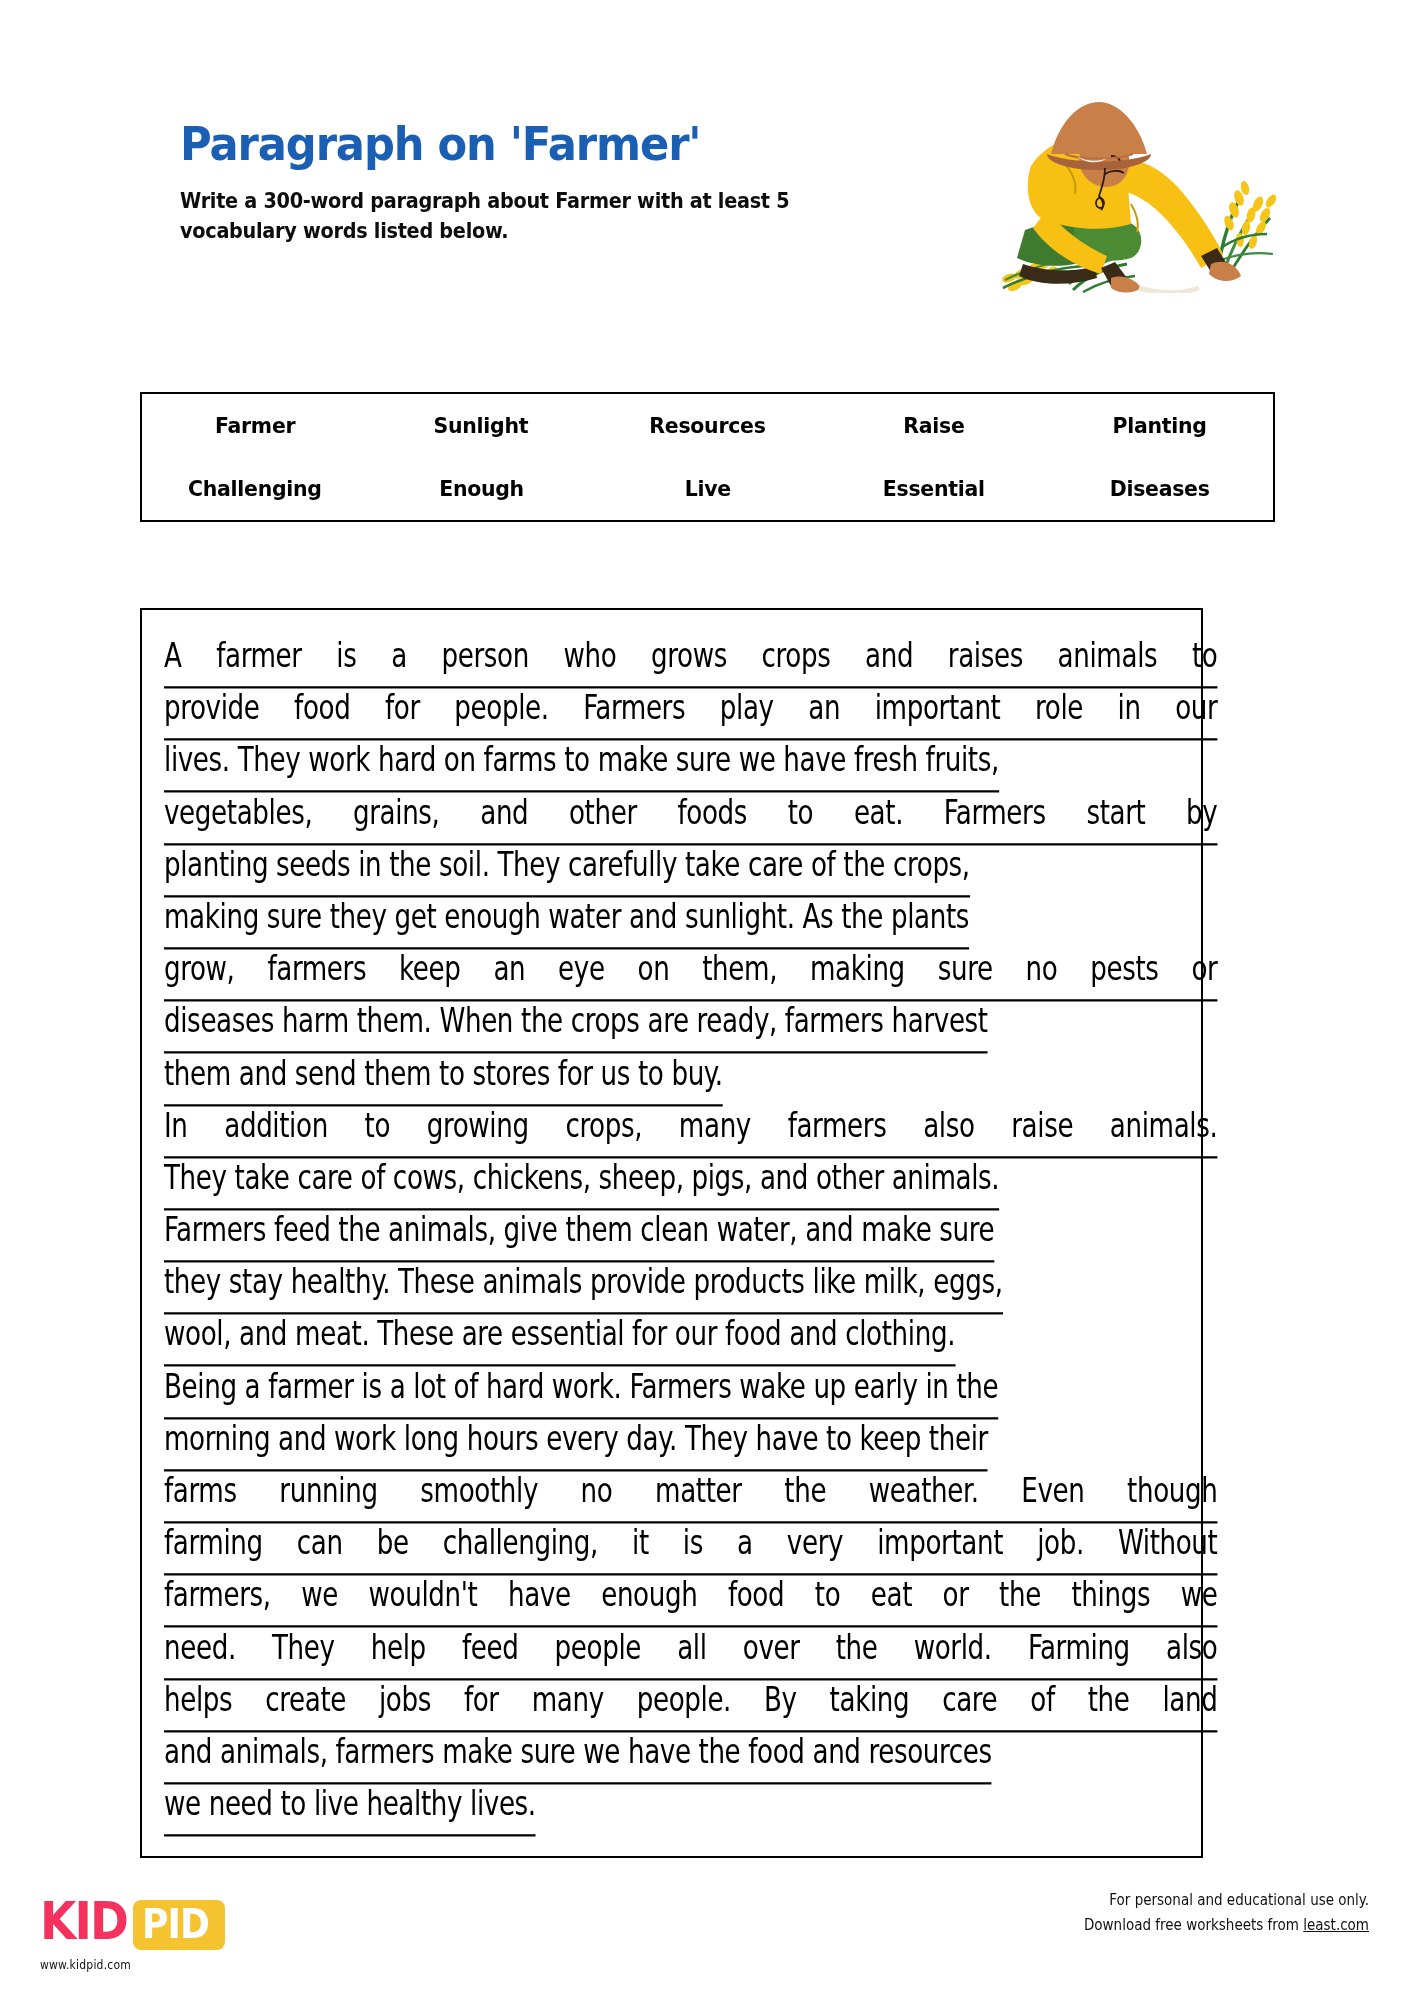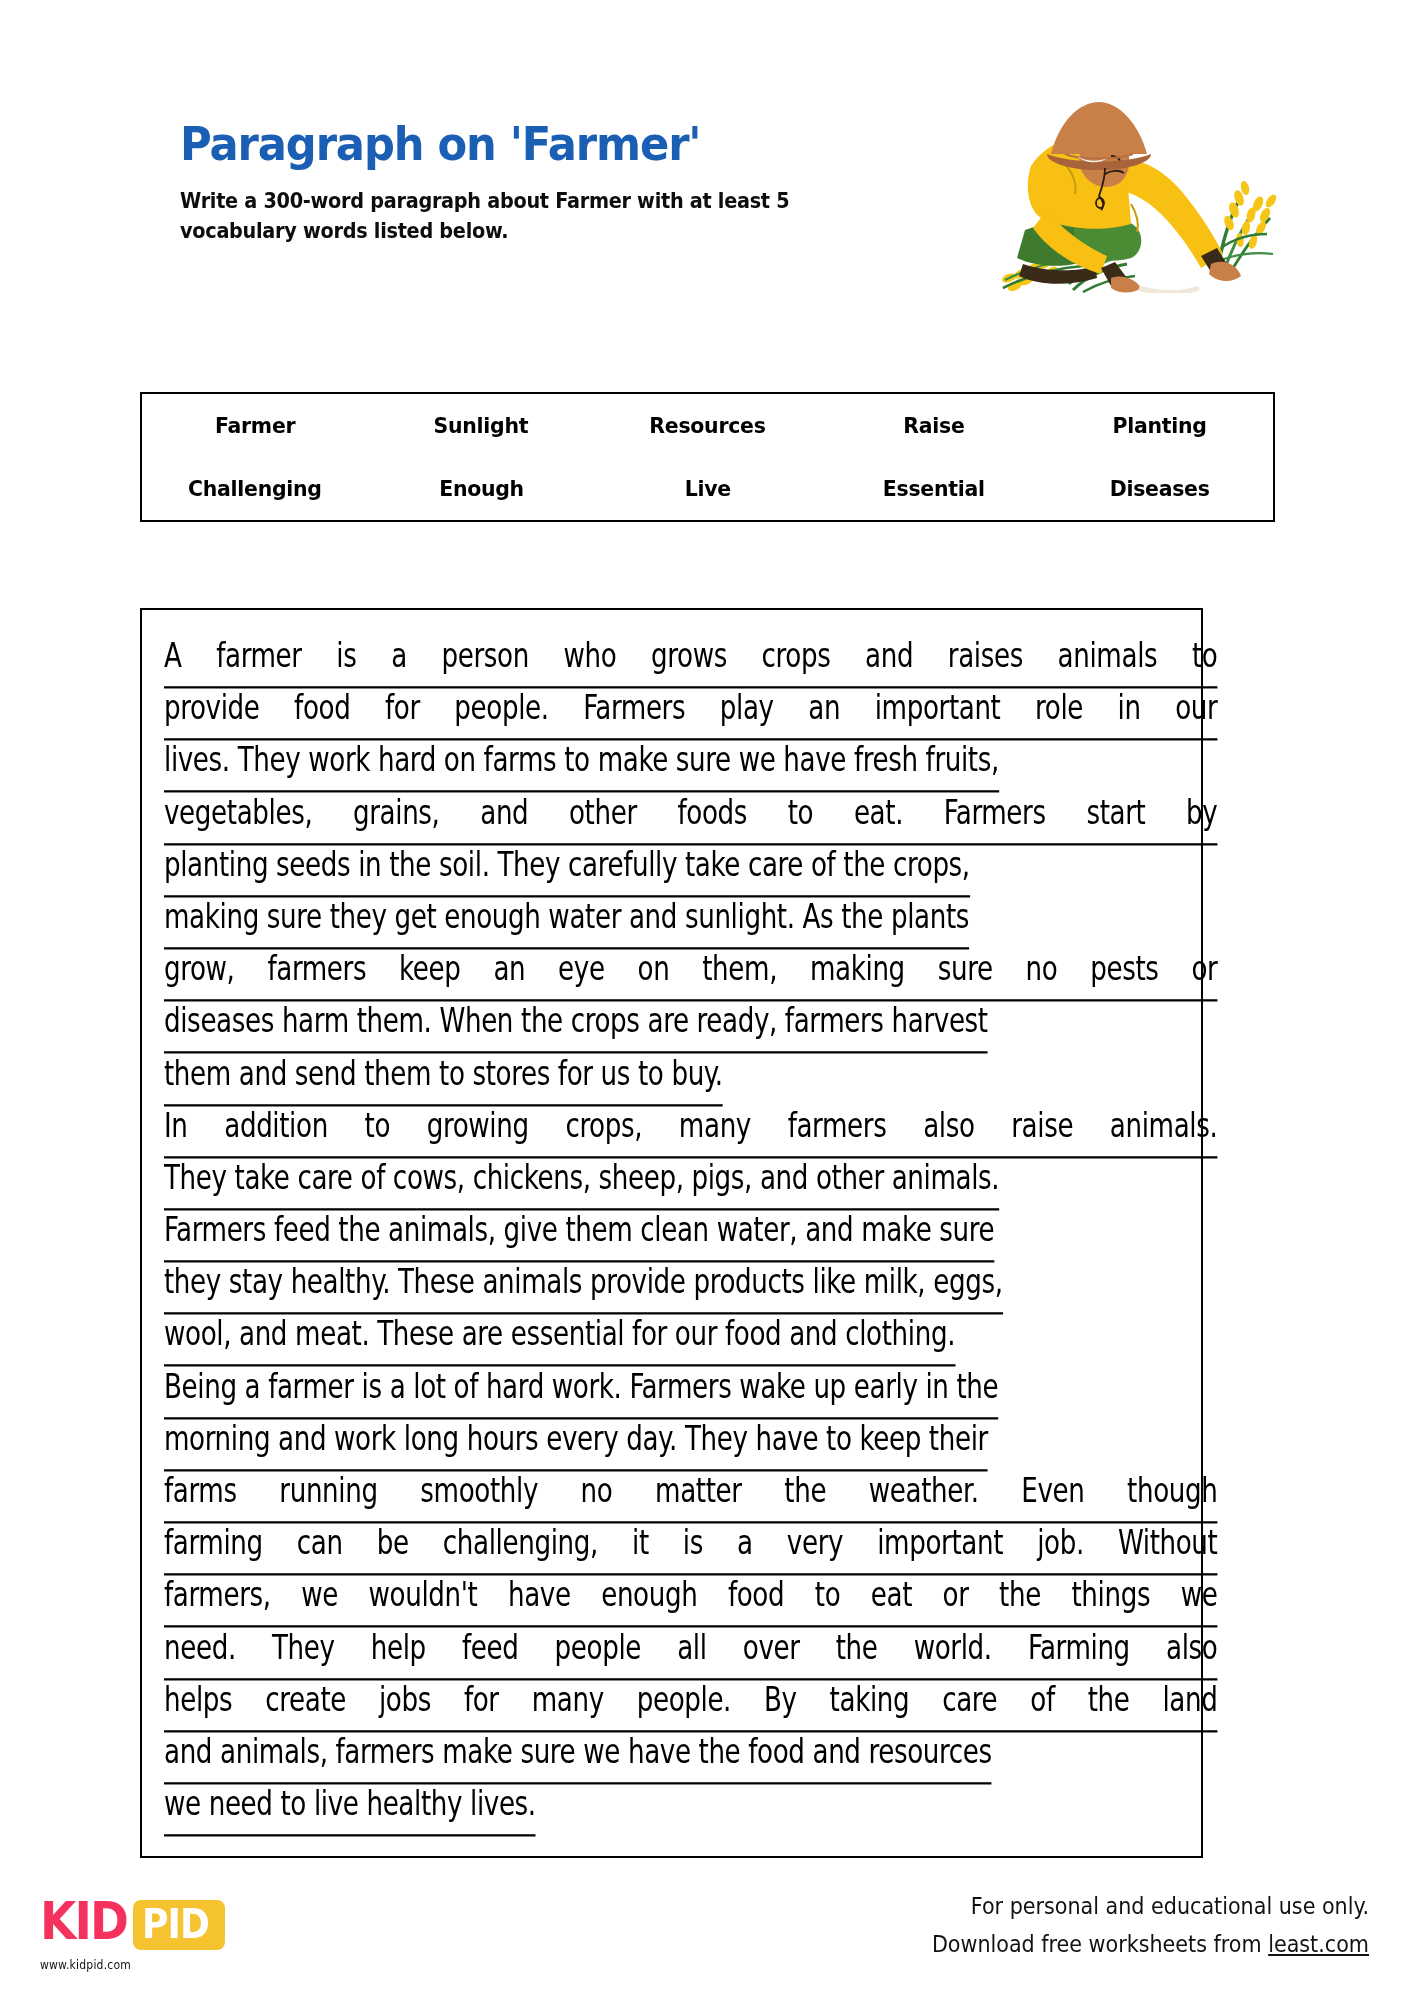--- a/index.html
+++ b/index.html
@@ -149,21 +149,21 @@
     color:#111;
     margin-top:6px;
     letter-spacing:0.2px;
   }
 
   .footer-note {
     position:absolute;
     right:45px; top:8px;
     text-align:right;
     font-family:"DejaVu Sans Condensed","DejaVu Sans", sans-serif;
-    font-size:23px;
+    font-size:15px;
     color:#111;
     line-height:1.65;
   }
   .footer-note .ul { text-decoration:underline; }
 </style>
 </head>
 <body>
 
 <div class="header">
   <div class="title">Paragraph on 'Farmer'</div>

